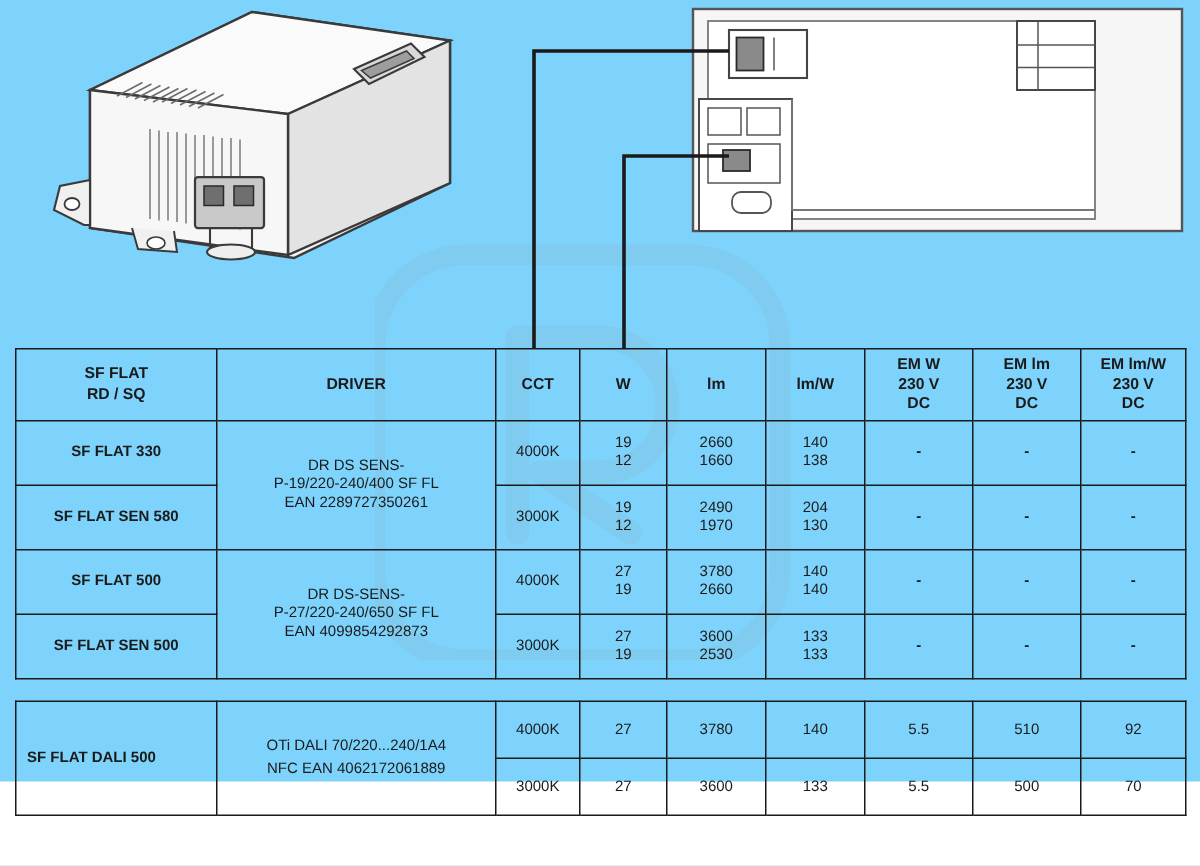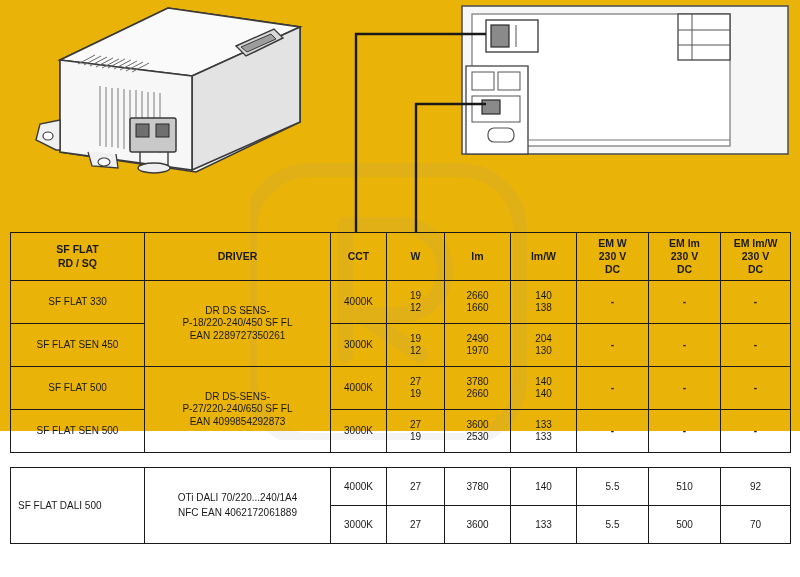--- a/index.html
+++ b/index.html
@@ -6,22 +6,22 @@
   html, body {
     margin: 0; padding: 0;
     width: 800px; height: 577px;
     background: #ffffff;
     font-family: "Liberation Sans", sans-serif;
     color: #1a1a1a;
     overflow: hidden;
   }
   #page {
     position: relative;
-    width: 800px; height: 431px;
-    background: #eab308;
+    width: 800px; height: 521px;
+    background: #7dd3fc;
   }
 
   
   .watermark {
     position: absolute;
     left: 250px; top: 140px;
     width: 300px; height: 300px;
     opacity: 0.10;
     pointer-events: none;
   }
@@ -61,21 +61,21 @@
   .col-drv   { width: 186px; }
   .col-cct   { width: 56px; }
   .col-w     { width: 58px; }
   .col-lm    { width: 66px; }
   .col-lmw   { width: 66px; }
   .col-em1   { width: 72px; }
   .col-em2   { width: 72px; }
   .col-em3   { width: 70px; }
 
   th.left, td.left { text-align: left; padding-left: 7px; }
-  .rowname { font-weight: normal; font-size: 10.5px; }
+  .rowname { font-weight: bold; font-size: 10.5px; }
   .drivercell { font-size: 10px; line-height: 1.45; }
   .multi { line-height: 1.5; }
   .dash { font-weight: bold; }
   .tall { height: 43px; }
 
   table.spec2 {
     border-collapse: collapse;
     width: 780px;
     table-layout: fixed;
     margin-top: 14px;
@@ -225,36 +225,36 @@
             <div>DC</div>
           </th>
         </tr>
       </thead>
       <tbody>
 
         <tr>
           <td class="left rowname tall">SF FLAT 330</td>
           <td class="drivercell" rowspan="2">
             <div>DR DS SENS-</div>
-            <div>P-18/220-240/450 SF FL</div>
+            <div>P-19/220-240/400 SF FL</div>
             <div>EAN 2289727350261</div>
           </td>
           <td>4000K</td>
           <td class="multi" style="white-space:pre-line">19
 12</td>
           <td class="multi" style="white-space:pre-line">2660
 1660</td>
           <td class="multi" style="white-space:pre-line">140
 138</td>
           <td class="dash">-</td>
           <td class="dash">-</td>
           <td class="dash">-</td>
         </tr>
         <tr>
-          <td class="left rowname tall">SF FLAT SEN 450</td>
+          <td class="left rowname tall">SF FLAT SEN 580</td>
           <td>3000K</td>
           <td class="multi" style="white-space:pre-line">19
 12</td>
           <td class="multi" style="white-space:pre-line">2490
 1970</td>
           <td class="multi" style="white-space:pre-line">204
 130</td>
           <td class="dash">-</td>
           <td class="dash">-</td>
           <td class="dash">-</td>

